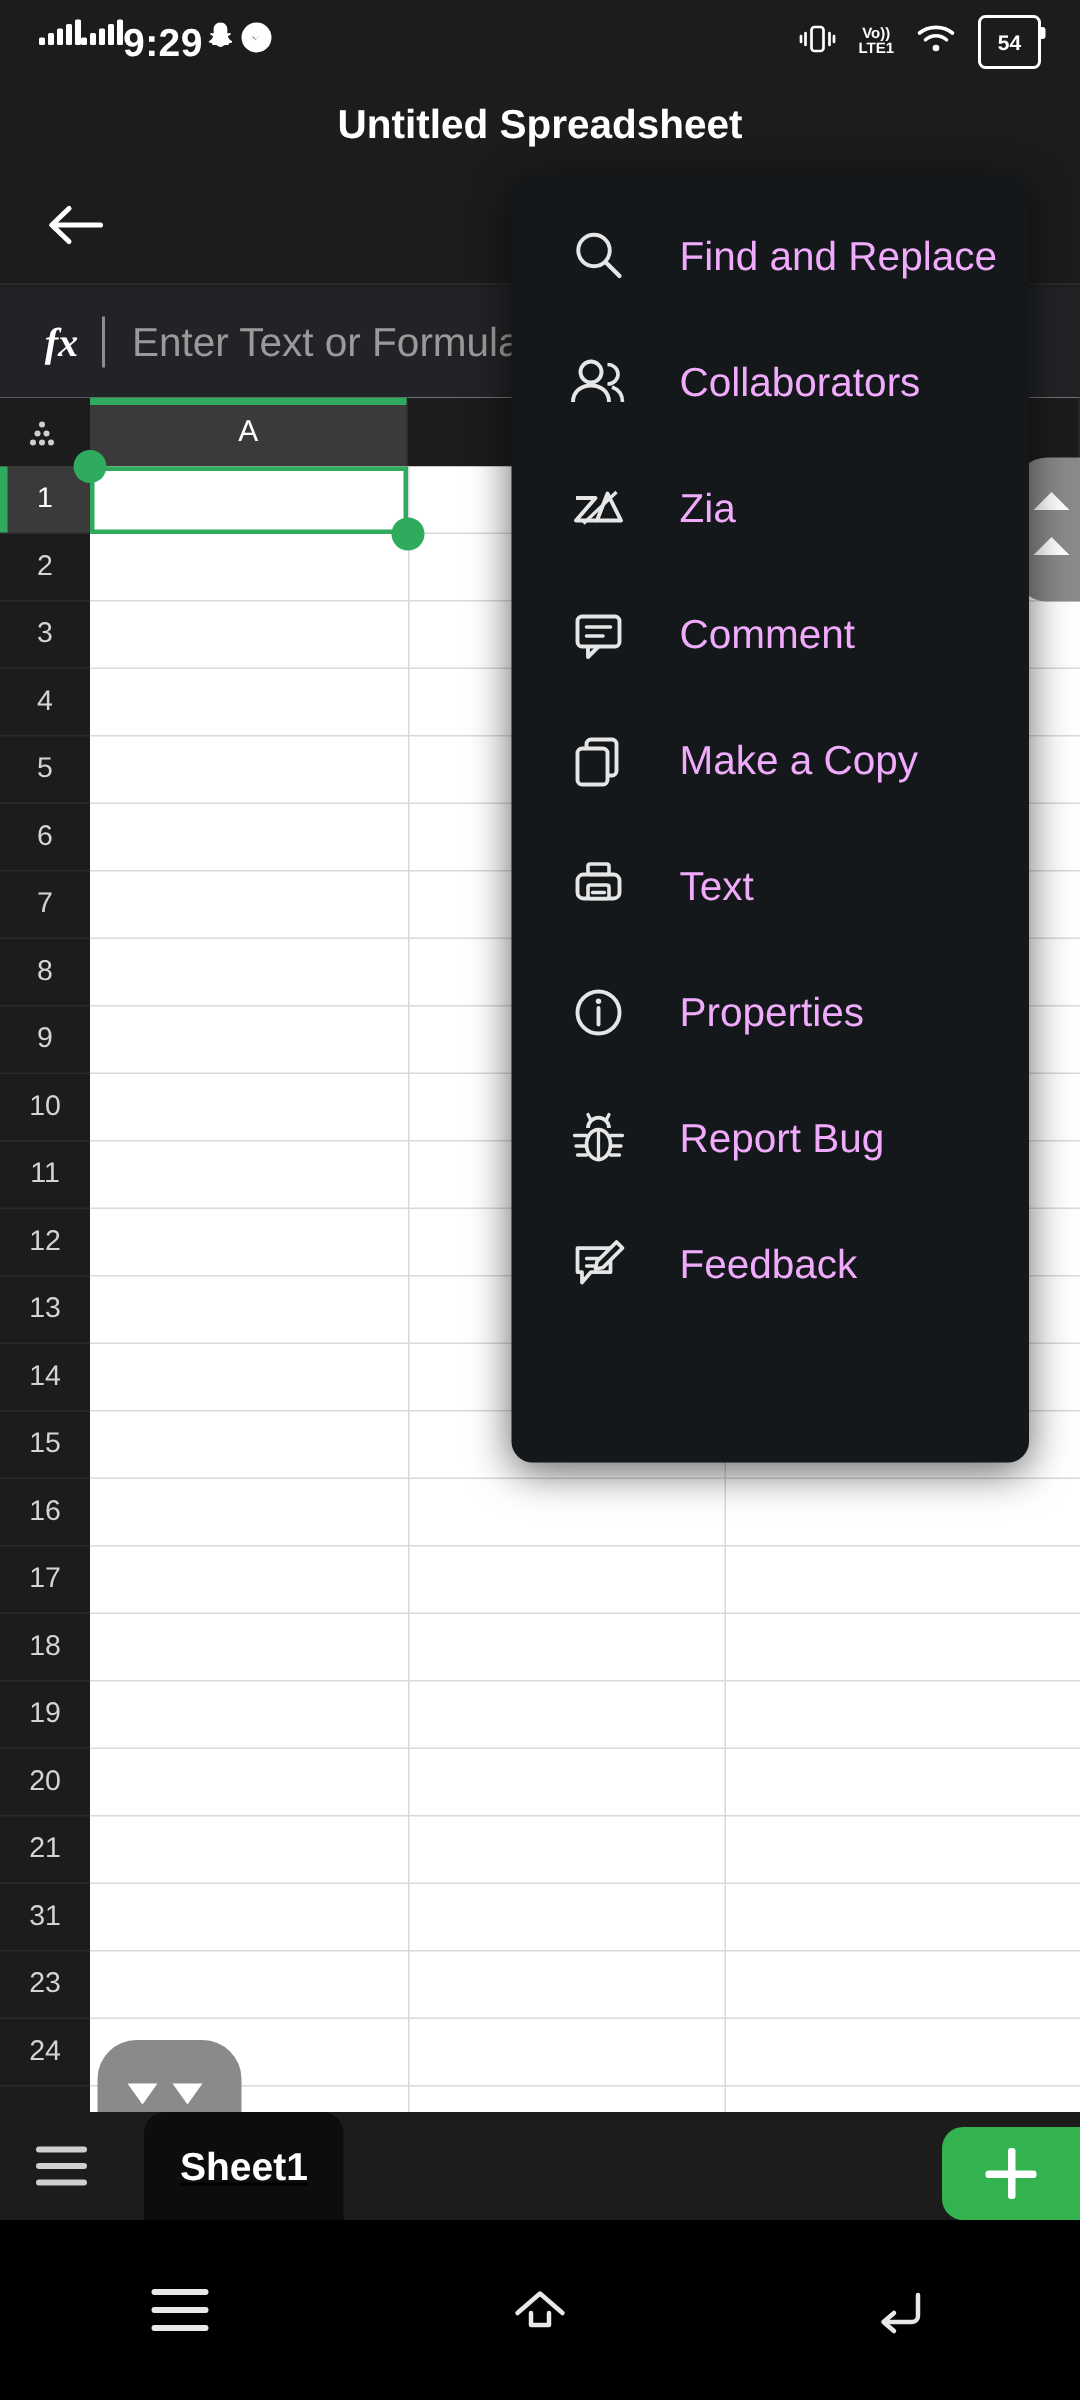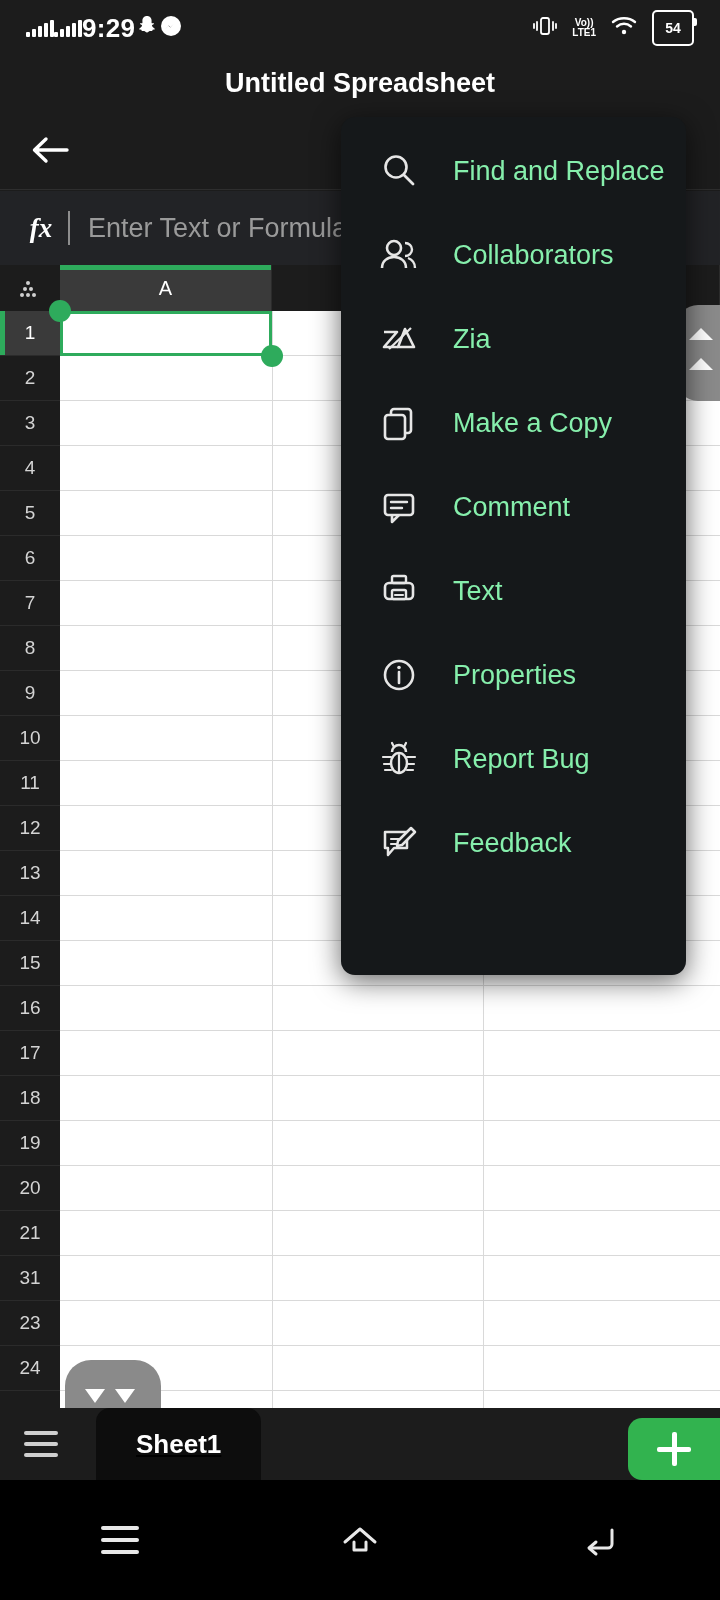--- a/index.html
+++ b/index.html
@@ -10,21 +10,21 @@
     overflow:hidden;
   }
   #app { position:relative; width:720px; height:1600px; background:#1c1c1c; }
 
   
   .statusbar {
     position:absolute; top:0; left:0; width:720px; height:56px;
     background:#1c1c1c; display:flex; align-items:center;
     padding:0 26px; color:#fff;
   }
-  .sb-left { display:flex; align-items:center; gap:0; }
+  .sb-left { display:flex; align-items:flex-start; gap:0; }
   .sb-right { margin-left:auto; display:flex; align-items:center; gap:14px; }
   .sigbars { display:flex; align-items:flex-end; gap:2px; height:17px; }
   .sigbars i { display:block; width:4px; background:#fff; border-radius:1px; }
   .sigbars i:nth-child(1){height:5px;} .sigbars i:nth-child(2){height:8px;}
   .sigbars i:nth-child(3){height:11px;} .sigbars i:nth-child(4){height:14px;}
   .sigbars i:nth-child(5){height:17px;}
   .clock { font-size:26px; font-weight:600; letter-spacing:.3px; }
   .volte { font-size:10px; line-height:10px; font-weight:700; text-align:center; }
   .batt {
     width:42px; height:36px; border:2px solid #fff; border-radius:5px;
@@ -90,30 +90,30 @@
 
   
   .menu {
     position:absolute; left:341px; top:117px; width:345px; height:858px;
     background:#15181a; border-radius:14px;
     box-shadow:0 6px 28px rgba(0,0,0,.6);
     padding-top:12px;
   }
   .menu-item { height:84px; display:flex; align-items:center; padding-left:30px; }
   .mi-icon { width:56px; display:flex; align-items:center; justify-content:center; flex:none; }
-  .mi-label { color:#86efac; font-size:27px; margin-left:26px; white-space:nowrap; }
+  .mi-label { color:#f0abfc; font-size:27px; margin-left:26px; white-space:nowrap; }
 
   
   .sheetbar { position:absolute; left:0; top:1408px; width:720px; height:72px;
               background:#1c1c1c; display:flex; align-items:center; }
   .ham { width:62px; display:flex; flex-direction:column; gap:7px; align-items:center;
          margin-left:10px; }
   .ham span { display:block; width:34px; height:4px; background:#cfcfcf; border-radius:2px; }
   .sheettab { height:72px; background:#0d0d0d; border-radius:14px 14px 0 0;
-              padding:0 40px; display:flex; align-items:center; margin-left:24px;text-decoration:underline; }
+              padding:0 24px; display:flex; align-items:center; margin-left:24px;text-decoration:underline; }
   .sheettab span { color:#fff; font-size:26px; font-weight:700; }
   .addbtn { position:absolute; right:0; top:10px; width:92px; height:62px;
             background:#32b34f; border-radius:14px 0 0 14px;
             display:flex; align-items:center; justify-content:center; }
   .addbtn::before, .addbtn::after { content:""; position:absolute; background:#fff; border-radius:2px; }
   .addbtn::before { width:34px; height:5px; }
   .addbtn::after { width:5px; height:34px; }
 
   
   .navbar { position:absolute; left:0; top:1480px; width:720px; height:120px;
@@ -321,36 +321,36 @@
           <path d="M11 30 L33 9" stroke="#e6e6e6" stroke-width="2.2"></path>
         </svg>
       </span>
       <span class="mi-label">Zia</span>
     </div>
 
 
     <div class="menu-item">
       <span class="mi-icon">
         <svg width="40" height="40" viewBox="0 0 40 40">
-          <rect x="12" y="6" width="20" height="24" rx="3" fill="none" stroke="#e6e6e6" stroke-width="2.6"></rect>
-          <rect x="6" y="12" width="20" height="24" rx="3" fill="#15181a" stroke="#e6e6e6" stroke-width="2.6"></rect>
-        </svg>
-      </span>
-      <span class="mi-label">Make a Copy</span>
-    </div>
-
-    <div class="menu-item">
-      <span class="mi-icon">
-        <svg width="40" height="40" viewBox="0 0 40 40">
           <rect x="6" y="8" width="28" height="20" rx="3" fill="none" stroke="#e6e6e6" stroke-width="2.6"></rect>
           <path d="M13 28 L13 35 L20 28" fill="none" stroke="#e6e6e6" stroke-width="2.6" stroke-linejoin="round"></path>
           <path d="M12 15h16M12 21h11" stroke="#e6e6e6" stroke-width="2.4" stroke-linecap="round"></path>
         </svg>
       </span>
       <span class="mi-label">Comment</span>
+    </div>
+
+    <div class="menu-item">
+      <span class="mi-icon">
+        <svg width="40" height="40" viewBox="0 0 40 40">
+          <rect x="12" y="6" width="20" height="24" rx="3" fill="none" stroke="#e6e6e6" stroke-width="2.6"></rect>
+          <rect x="6" y="12" width="20" height="24" rx="3" fill="#15181a" stroke="#e6e6e6" stroke-width="2.6"></rect>
+        </svg>
+      </span>
+      <span class="mi-label">Make a Copy</span>
     </div>
 
     <div class="menu-item">
       <span class="mi-icon">
         <svg width="40" height="40" viewBox="0 0 40 40">
           <rect x="13" y="5" width="14" height="7" rx="1.5" fill="none" stroke="#e6e6e6" stroke-width="2.4"></rect>
           <rect x="6" y="12" width="28" height="16" rx="4" fill="none" stroke="#e6e6e6" stroke-width="2.6"></rect>
           <rect x="13" y="19" width="14" height="9" rx="1.5" fill="#15181a" stroke="#e6e6e6" stroke-width="2.4"></rect>
           <path d="M16 24h8" stroke="#e6e6e6" stroke-width="2.2" stroke-linecap="round"></path>
         </svg>

